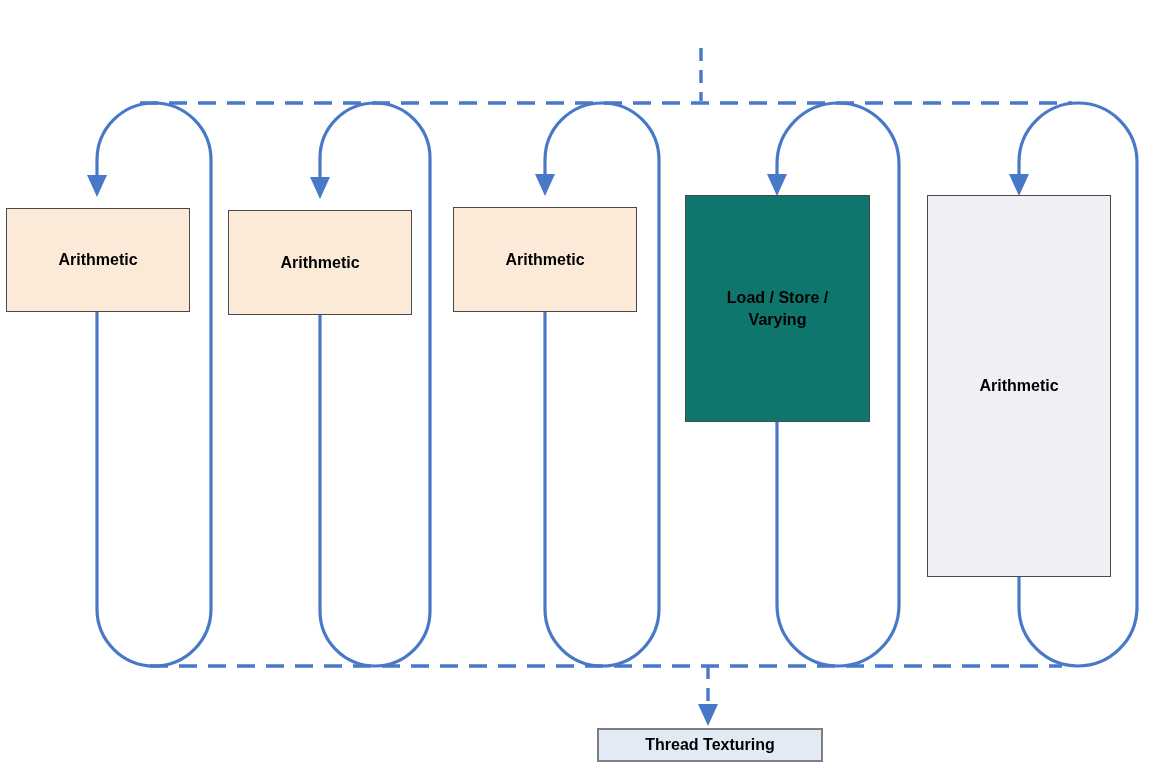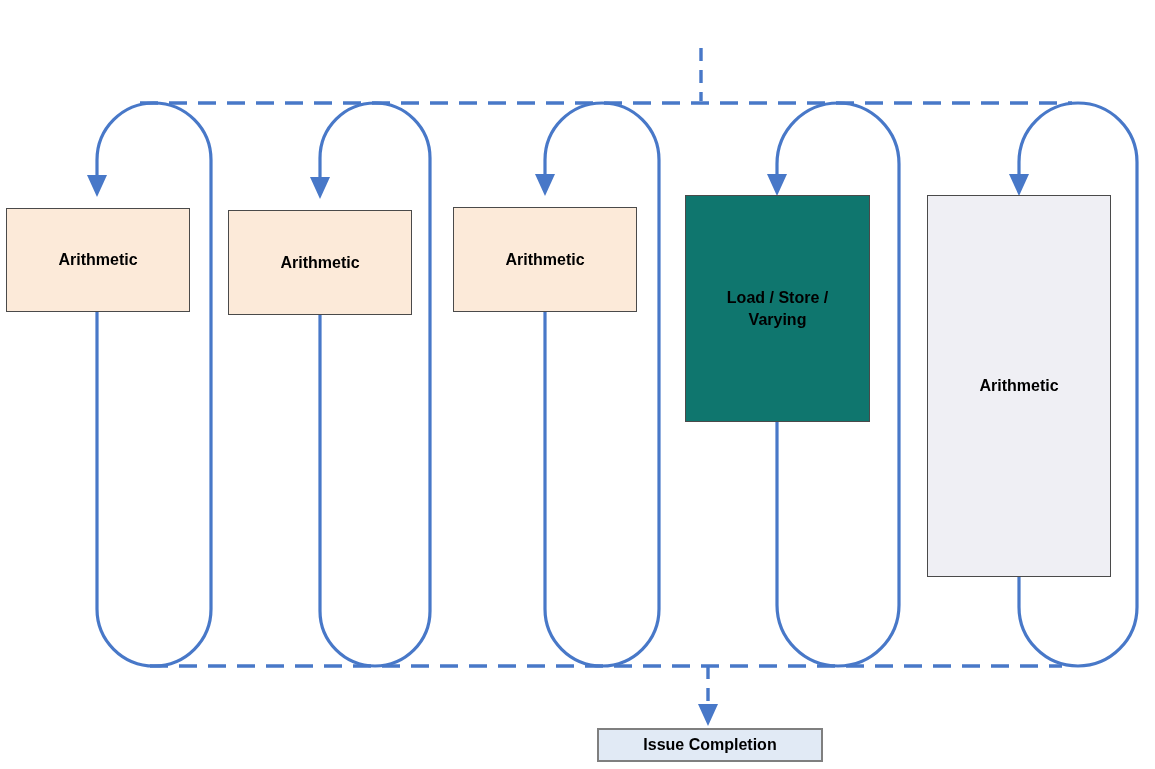--- a/index.html
+++ b/index.html
@@ -101,21 +101,21 @@
 
     <path class="conn" d="M 777 422 V 605 A 61 61 0 0 0 838 666 A 61 61 0 0 0 899 605 V 164 A 61 61 0 0 0 838 103 A 61 61 0 0 0 777 164 V 175"></path>
     <polygon class="arrowhead" points="767,174 787,174 777,196"></polygon>
 
     <path class="conn" d="M 1019 577 V 607 A 59 59 0 0 0 1078 666 A 59 59 0 0 0 1137 607 V 162 A 59 59 0 0 0 1078 103 A 59 59 0 0 0 1019 162 V 175"></path>
     <polygon class="arrowhead" points="1009,174 1029,174 1019,196"></polygon>
   </svg>
 
 
   <div class="node terminal" id="box-completion">
-    <span>Issue Completion</span>
+    <span>Thread Texturing</span>
   </div>
 
   <div class="node unit unit-arith" id="box-arith1">
     <span>Arithmetic</span>
   </div>
 
   <div class="node unit unit-arith" id="box-arith2">
     <span>Arithmetic</span>
   </div>
 

